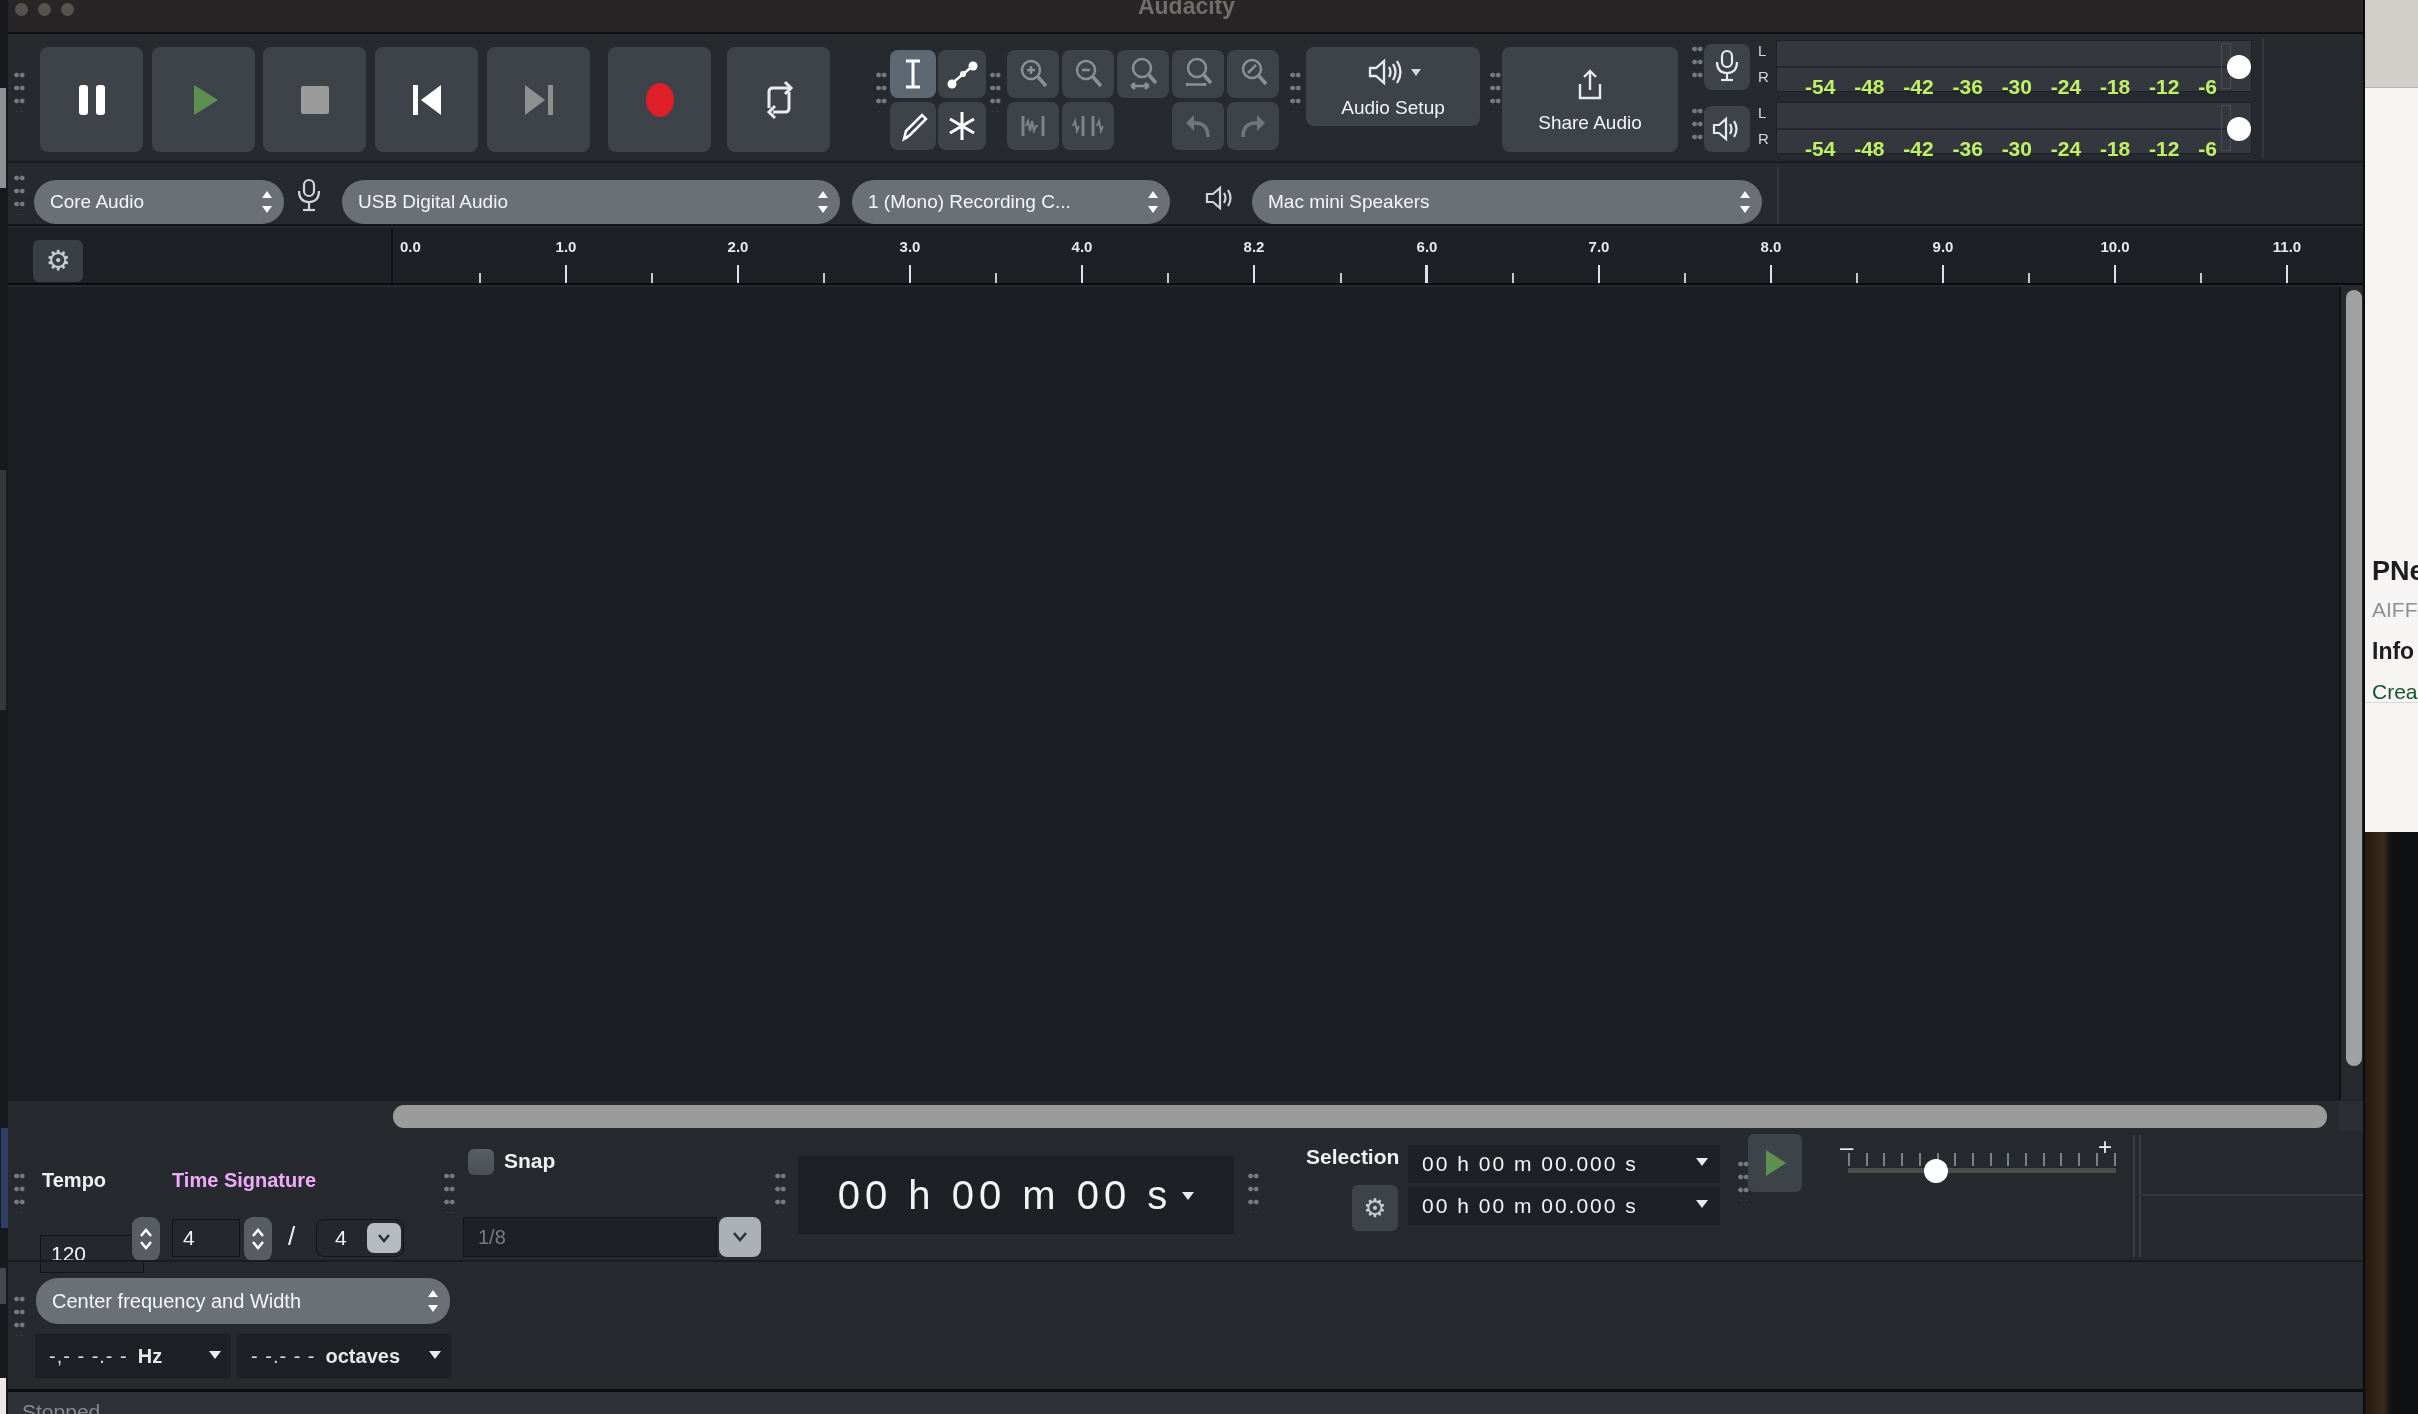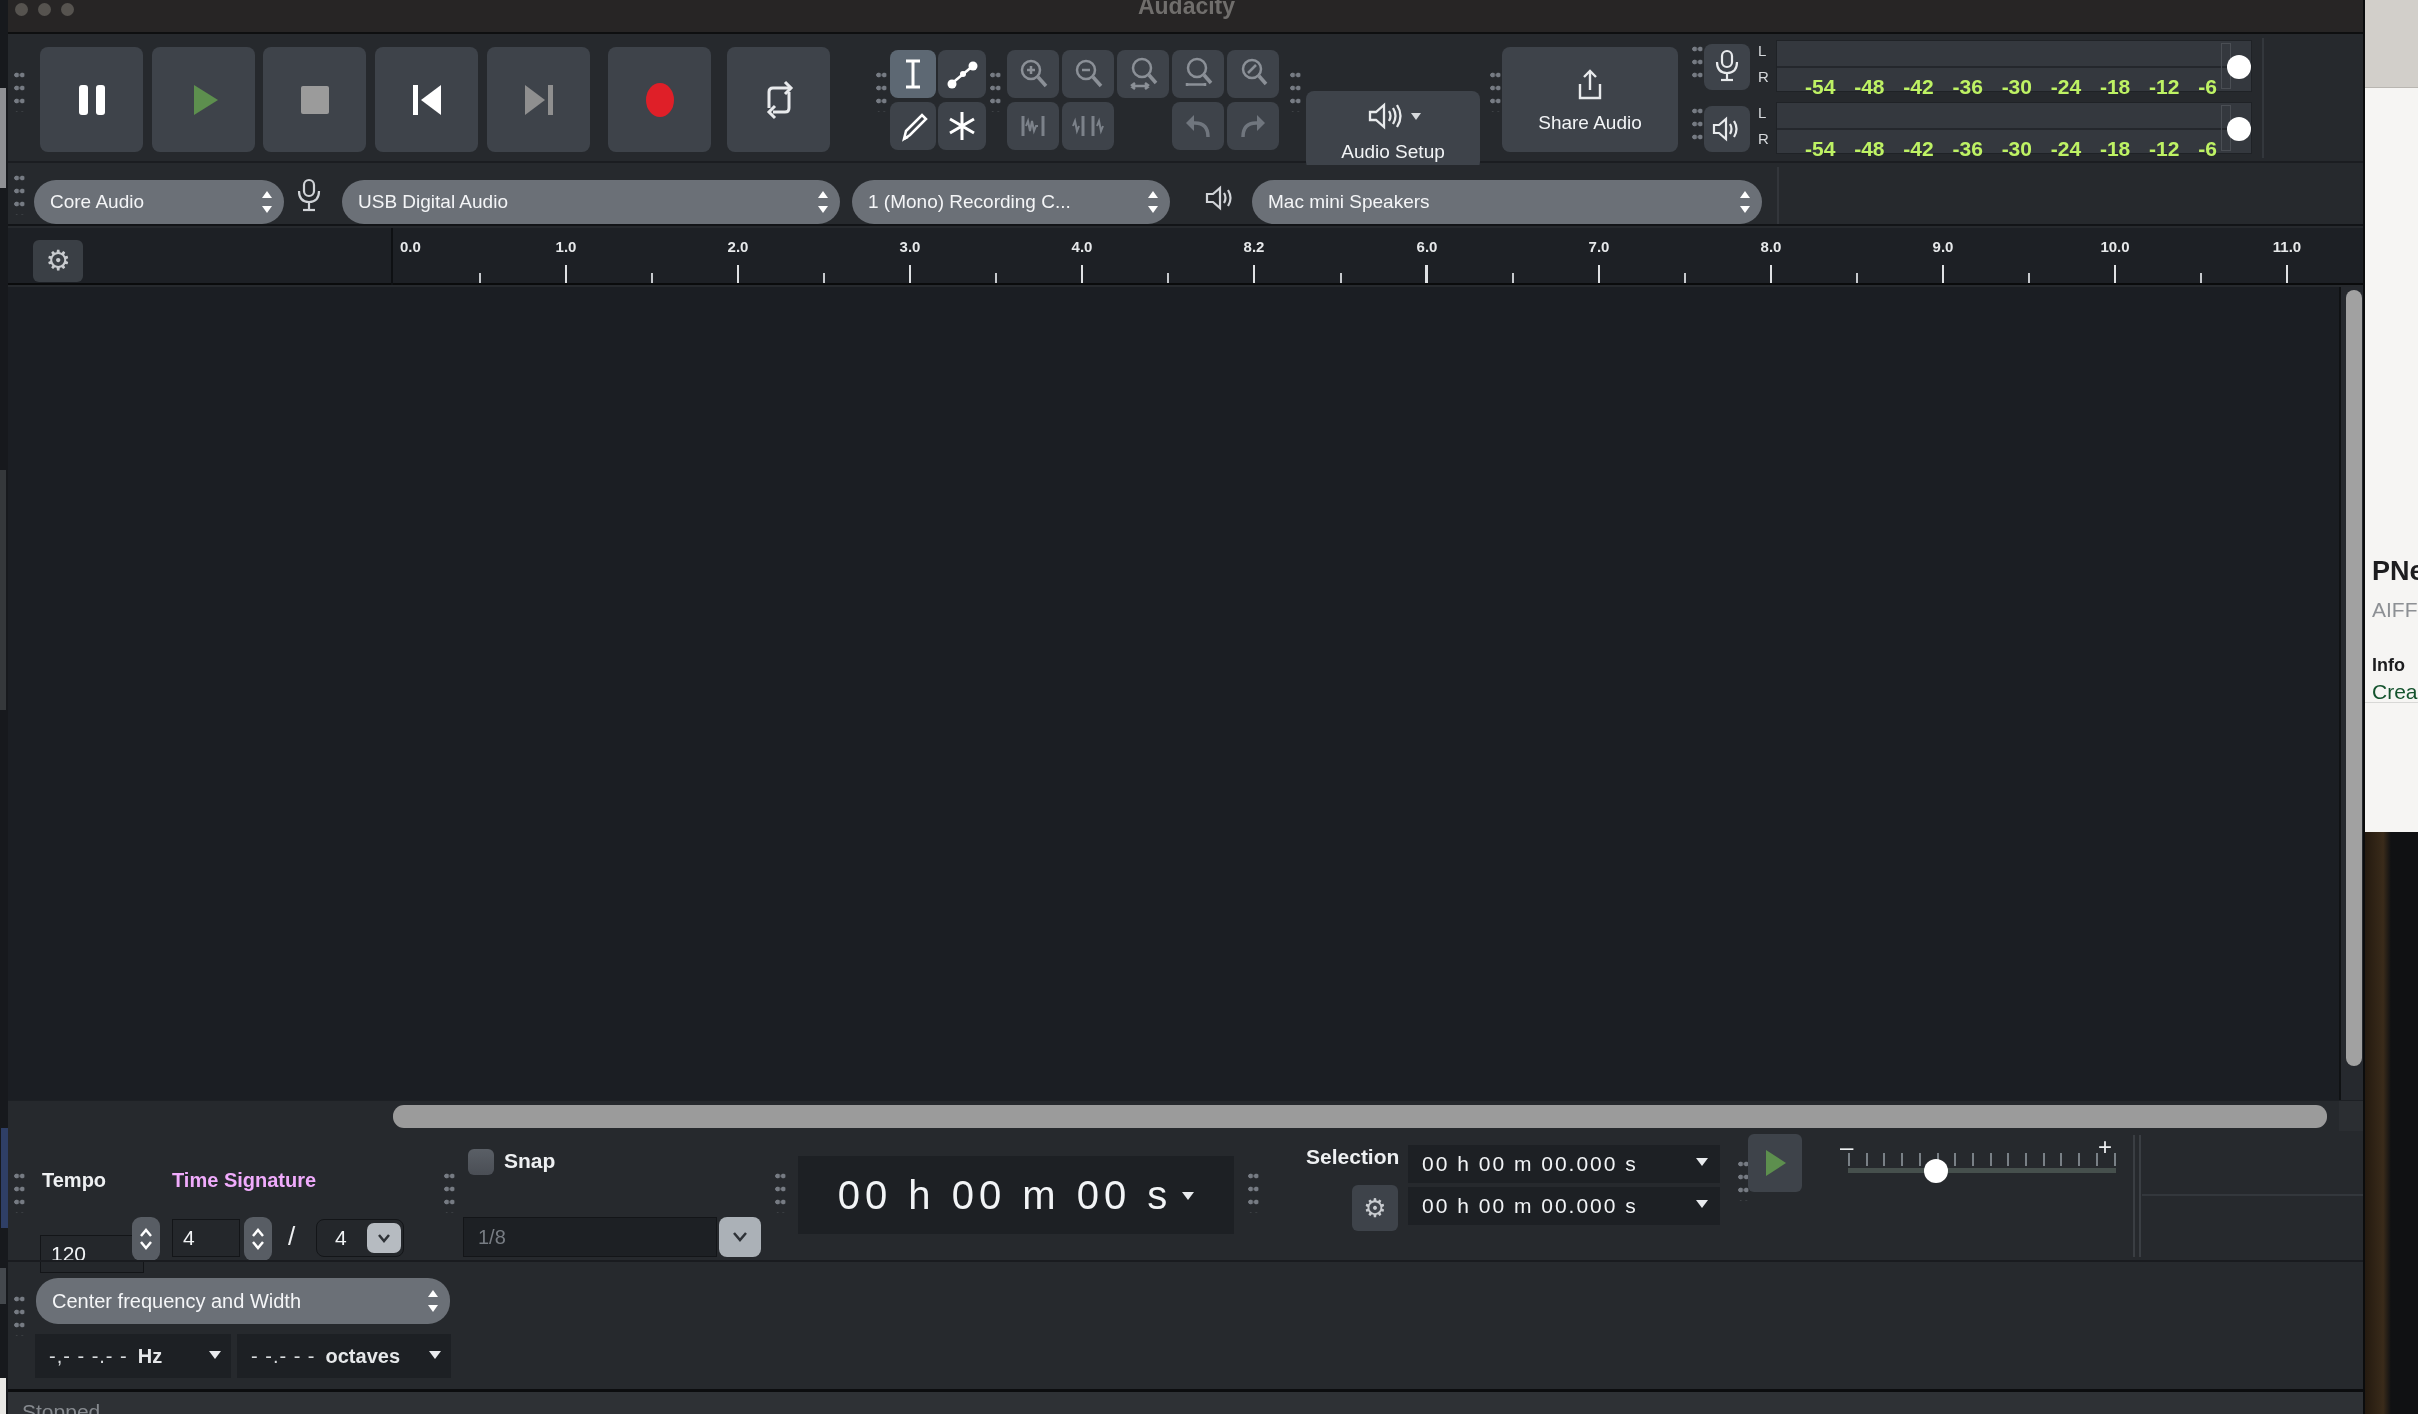--- a/index.html
+++ b/index.html
@@ -27,21 +27,21 @@
 <div class="a" style="left:0;top:88px;width:6px;height:100px;background:#8f9094;"></div>
 <div class="a" style="left:0;top:470px;width:6px;height:240px;background:#35383b;"></div>
 <div class="a" style="left:1px;top:1128px;width:7px;height:100px;background:#2f3f66;"></div>
 <div class="a" style="left:0;top:1268px;width:6px;height:36px;background:#44484d;"></div>
 <div class="a" style="left:0;top:1378px;width:6px;height:36px;background:#e9e8e5;"></div>
 
 <div class="a" style="left:2365px;top:0;width:53px;height:88px;background:#d2cfca;border-bottom:1px solid #b9b6b1;"></div>
 <div class="a" style="left:2365px;top:88px;width:53px;height:744px;background:#f6f5f3;overflow:hidden;">
   <div class="a" style="left:7px;top:468px;font-size:27px;font-weight:bold;color:#1d1d1f;white-space:nowrap;">PNe</div>
   <div class="a" style="left:7px;top:510px;font-size:21px;color:#8d9094;white-space:nowrap;">AIFF</div>
-  <div class="a" style="left:7px;top:550px;font-size:18px;font-weight:bold;color:#1d1d1f;white-space:nowrap;margin-top:17px;">Info</div>
+  <div class="a" style="left:7px;top:550px;font-size:23px;font-weight:bold;color:#1d1d1f;white-space:nowrap;">Info</div>
   <div class="a" style="left:7px;top:592px;font-size:21px;color:#14532d;white-space:nowrap;">Crea</div>
   <div class="a" style="left:0;top:614px;width:53px;height:1px;background:#d8d8d6;"></div>
 </div>
 <div class="a" style="left:2365px;top:832px;width:53px;height:582px;background:linear-gradient(180deg,#33321f 0%,#4a4930 18%,#3a392a 45%,#2322166 70%,#14130e 100%),#1c1b12;"></div>
 <div class="a" style="left:2365px;top:832px;width:26px;height:582px;background:linear-gradient(90deg,#241a10,#3a2b1a 70%,transparent);"></div>
 
 <div class="a" style="left:8px;top:0;width:2357px;height:1414px;background:#26292d;border-right:2px solid #0b0c0d;overflow:hidden;">
 
   <div class="a" style="left:0;top:0;width:2357px;height:34px;background:#272525;border-bottom:2px solid #0e0f10;">
     <div class="a" style="left:7px;top:3px;width:13px;height:13px;border-radius:50%;background:#56534f;"></div>
@@ -222,21 +222,21 @@
       <span>
           <svg width="36" height="32" fill="none">
             <path d="M8 27 Q8 13 21 13 H26" stroke="#70767e" stroke-width="3.5"></path>
             <path d="M22 5 L30 13 L22 21 Z" fill="#70767e"></path>
           </svg>
         </span>
     </div>
 
     <div class="a grip" style="left:1282px;top:38px;"></div>
 
-    <div class="a btn" style="left:1298px;top:13px;width:174px;height:79px;flex-direction:column;gap:8px;margin-top:44px;">
+    <div class="a btn" style="left:1298px;top:13px;width:174px;height:79px;flex-direction:column;gap:8px;">
       <span style="display:flex;align-items:center;gap:6px;">
         <span>
             <svg width="40" height="34" fill="none" stroke="#e8eaec" stroke-width="2.3">
               <path d="M5 13 V21 H11 L19 28 V6 L11 13 Z"></path>
               <path d="M24 12 Q27 17 24 22"></path>
               <path d="M28 9 Q33 17 28 25"></path>
               <path d="M32 6 Q39 17 32 28"></path>
             </svg>
           </span>
         <span style="width:0;height:0;border:5px solid transparent;border-top:7px solid #d6d9dc;margin-top:6px;"></span>

